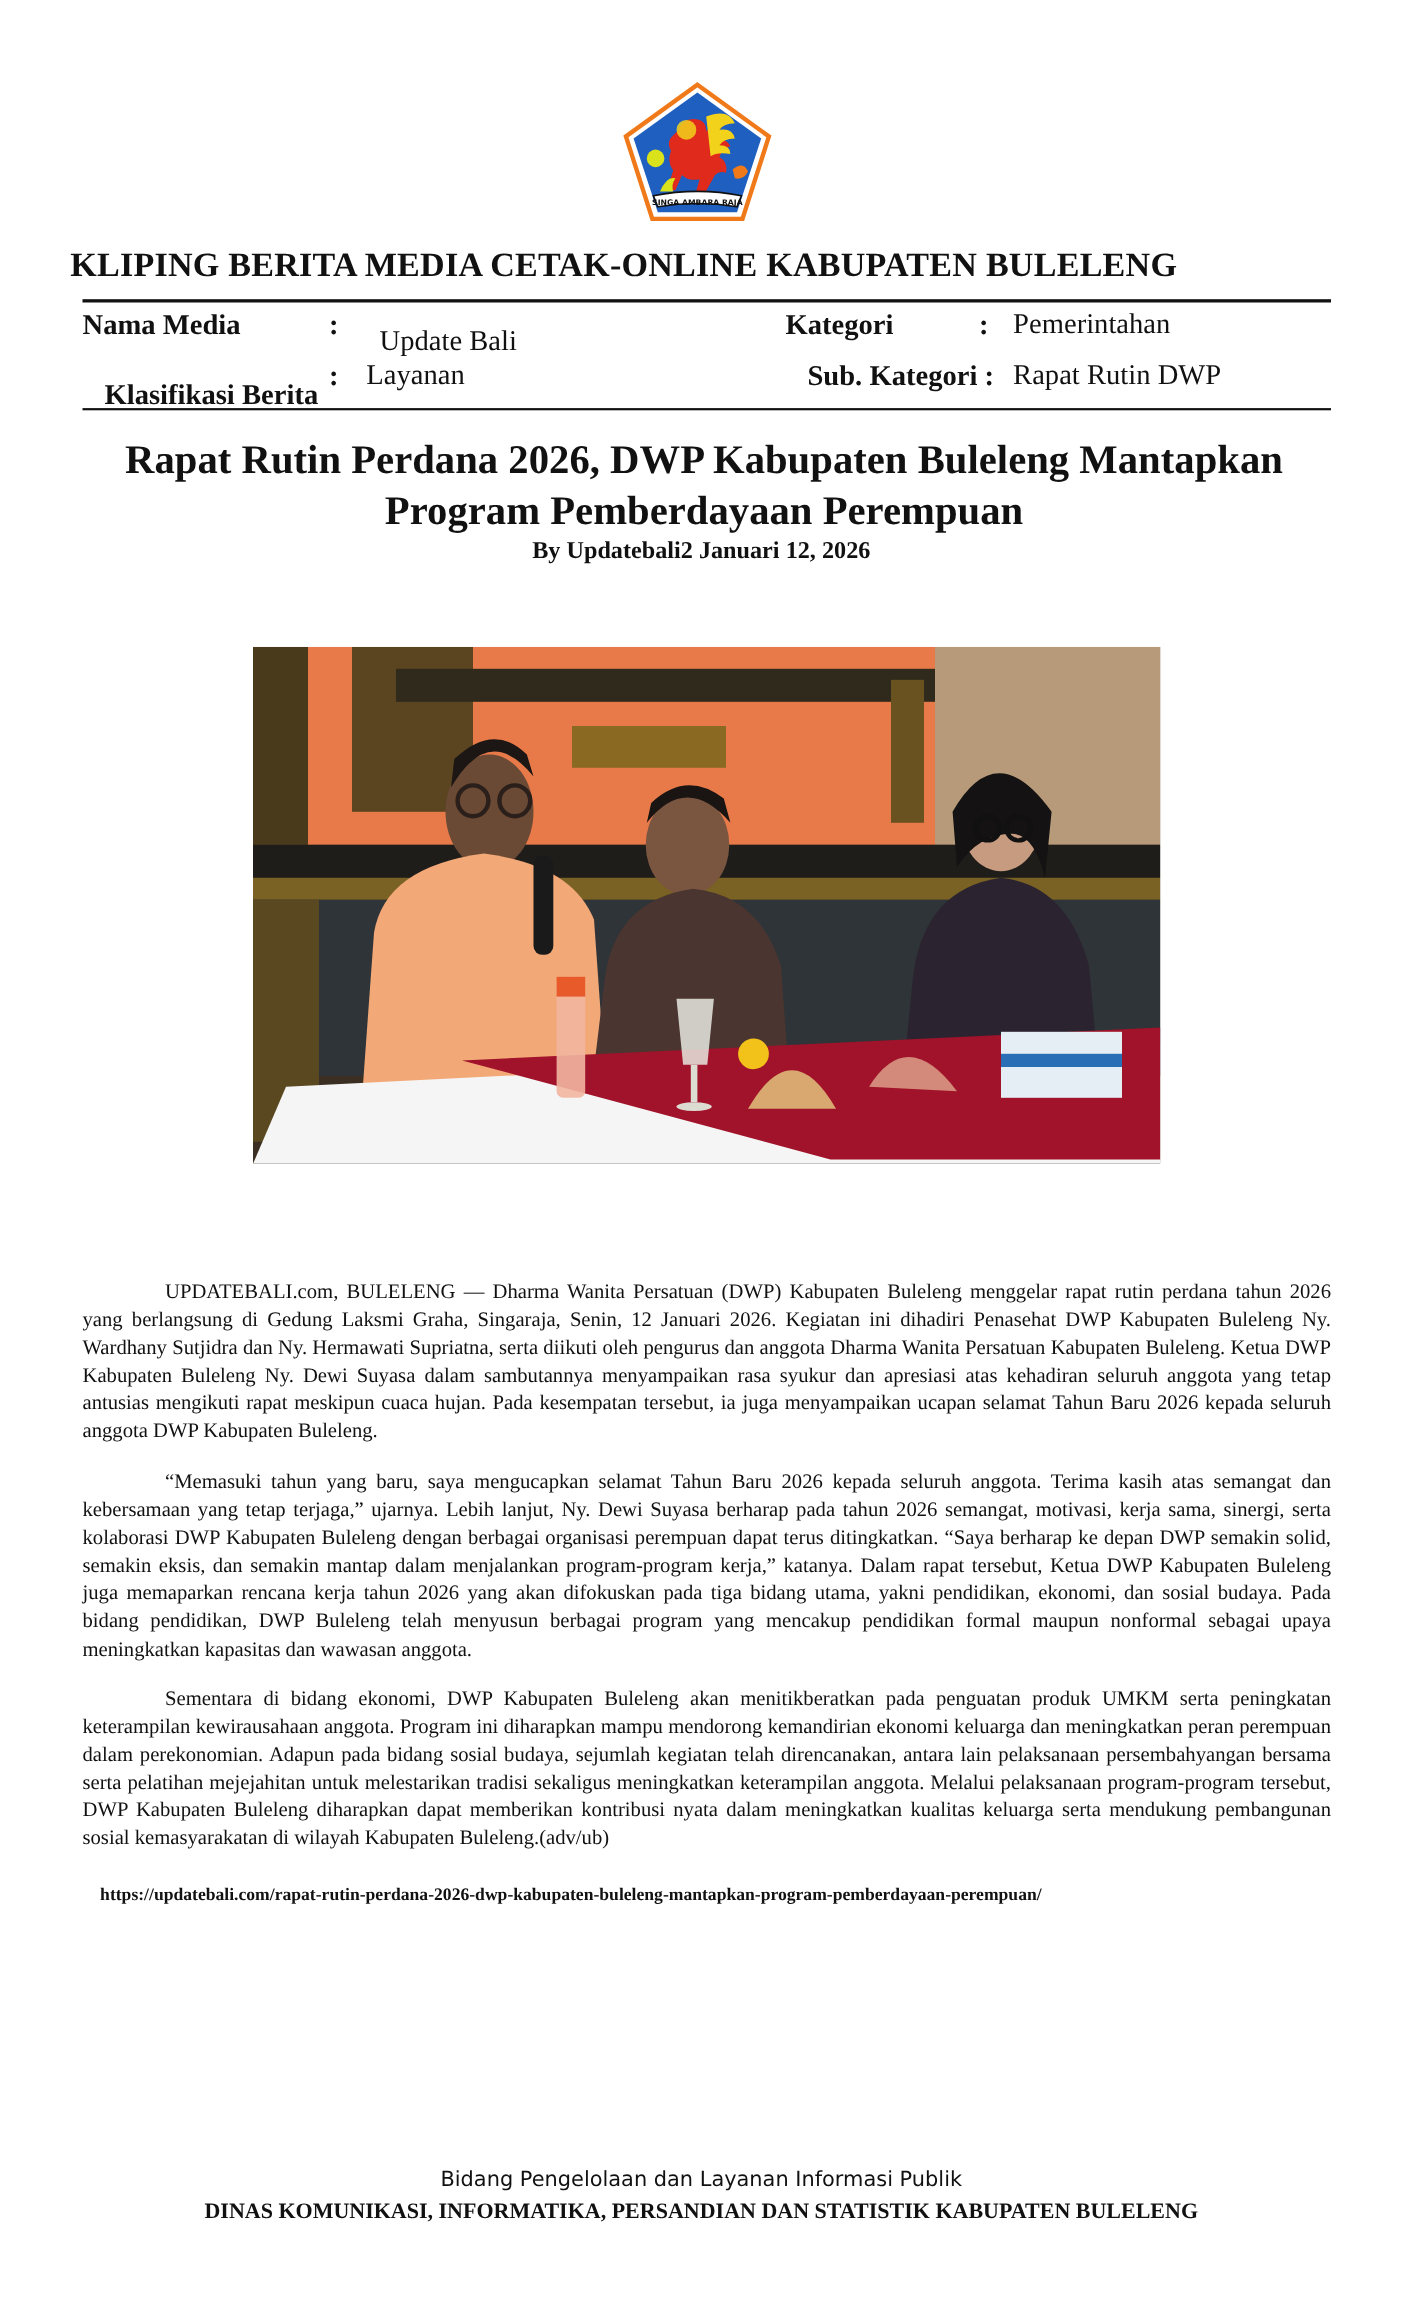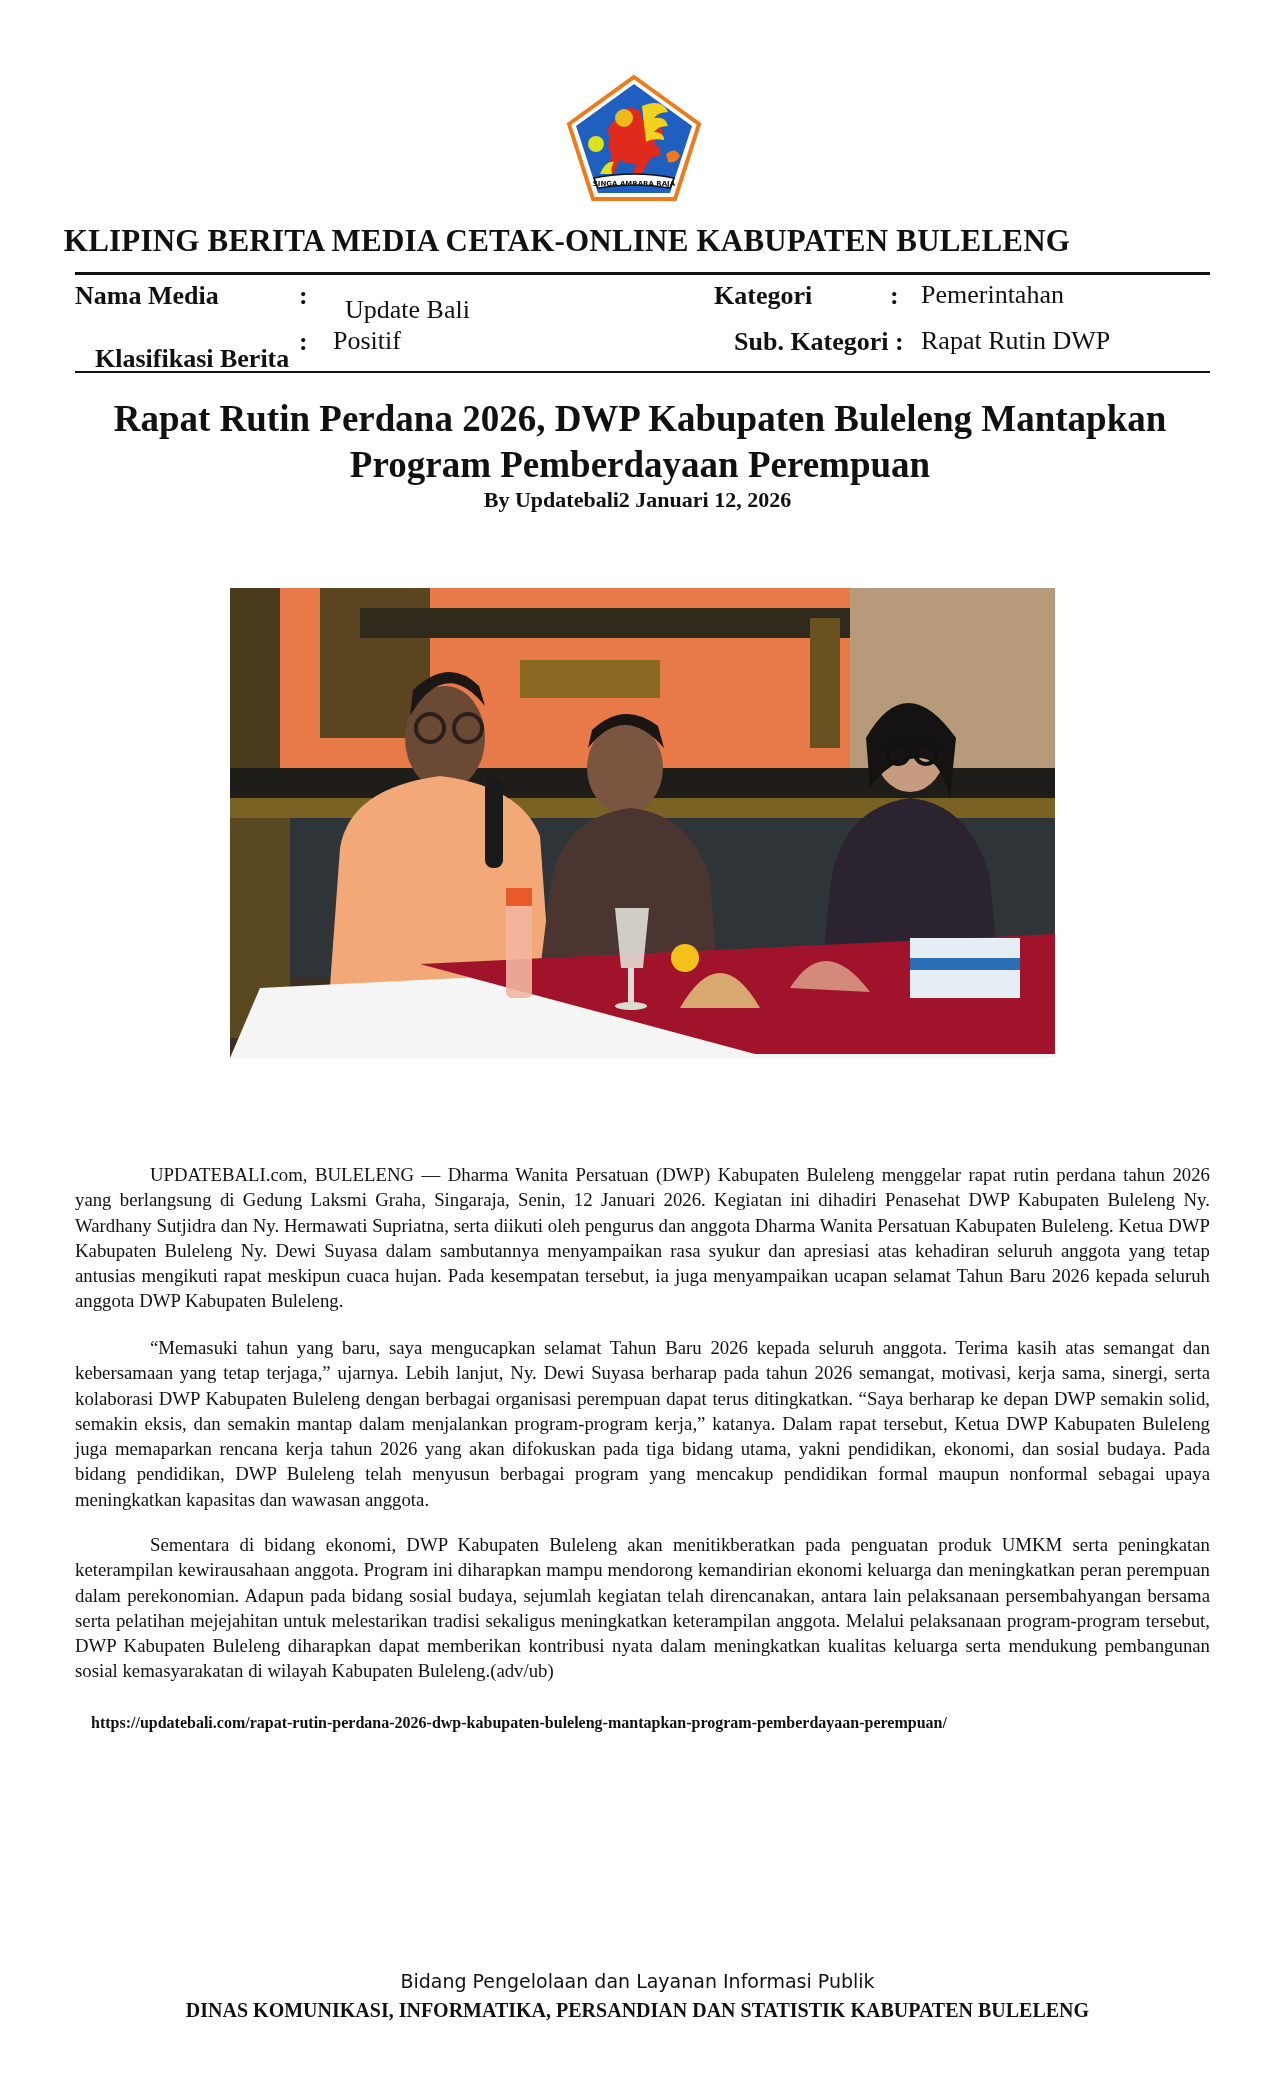--- a/index.html
+++ b/index.html
@@ -53,21 +53,21 @@
 
 <div class="rule r1"></div>
 
 <div class="meta" style="left:0;top:0;width:1275px;height:380px;">
   <span class="lbl" style="left:75px;top:281px;">Nama Media</span>
   <span class="colon" style="left:299px;top:281px;">:</span>
   <span class="val" style="left:333px;top:295px;margin-left:12px;">Update Bali</span>
 
   <span class="lbl" style="left:75px;top:344px;margin-left:20px;">Klasifikasi Berita</span>
   <span class="colon" style="left:299px;top:327px;">:</span>
-  <span class="val" style="left:333px;top:326px;">Positif</span>
+  <span class="val" style="left:333px;top:326px;">Layanan</span>
 
   <span class="lbl" style="left:714px;top:281px;">Kategori</span>
   <span class="colon" style="left:890px;top:281px;">:</span>
   <span class="val" style="left:921px;top:280px;">Pemerintahan</span>
 
   <span class="lbl" style="left:734px;top:327px;">Sub. Kategori :</span>
   <span class="val" style="left:921px;top:326px;">Rapat Rutin DWP</span>
 </div>
 
 <div class="rule r2"></div>

